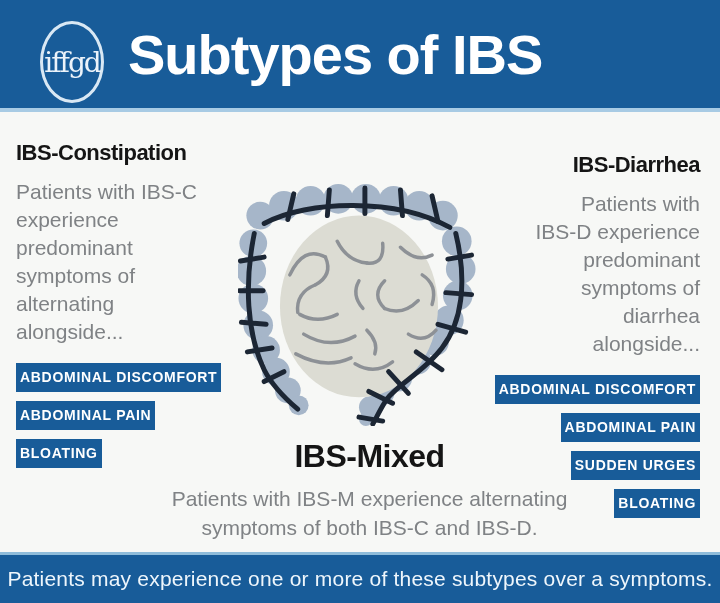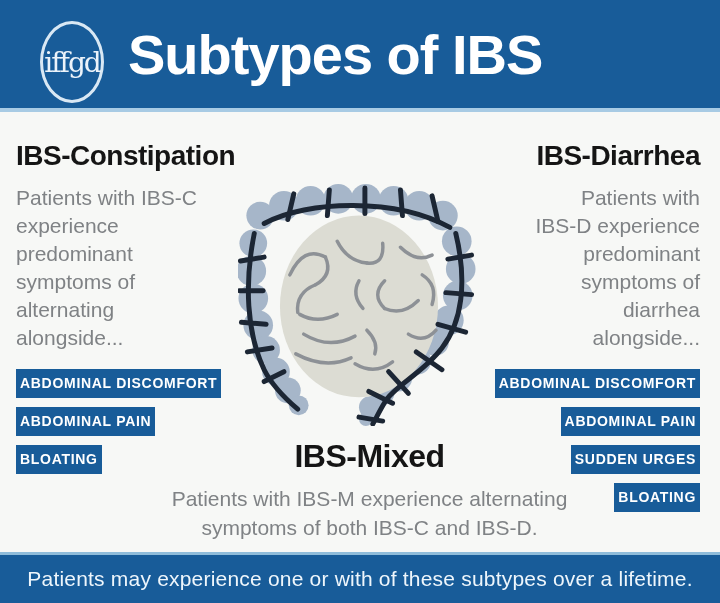--- a/index.html
+++ b/index.html
@@ -40,35 +40,35 @@
     position: absolute;
     left: 128px; top: 24px;
     font-size: 56px; line-height: 62px;
     font-weight: bold;
     letter-spacing: -1px;
     color: #ffffff;
   }
 
   
   h2.sec-heading {
-    font-size: 28px;
+    font-size: 22px;
     letter-spacing: -0.5px;
     color: #151515;
     white-space: nowrap;
   }
   .desc {
     margin-top: 12px;
     font-size: 21px;
     line-height: 28px;
     color: #7f8285;
   }
   .line { display: block; }
 
   .col-left  { position: absolute; left: 16px;  top: 140px; width: 236px; text-align: left; }
-  .col-right { position: absolute; right: 20px; top: 140px; width: 250px; text-align: right; }
+  .col-right { position: absolute; right: 20px; top: 152px; width: 250px; text-align: right; }
 
   .tags { margin-top: 17px; display: flex; flex-direction: column; gap: 9px; }
   .tags-left  { align-items: flex-start; }
   .tags-right { align-items: flex-end; }
   .tag {
     background: #185c99;
     color: #ffffff;
     font-weight: bold;
     font-size: 14px;
     letter-spacing: 0.7px;
@@ -236,16 +236,16 @@
 
   <section class="mixed">
     <h2>IBS-Mixed</h2>
     <p class="desc">
       <span class="line">Patients with IBS-M experience alternating</span>
       <span class="line">symptoms of both IBS-C and IBS-D.</span>
     </p>
   </section>
 
   <div class="bottom-bar">
-    <span class="footer-text">Patients may experience one or with of these subtypes over a lifetime.</span>
+    <span class="footer-text">Patients may experience one or more of these subtypes over a symptoms.</span>
   </div>
 
 </div>
 
 </body></html>

